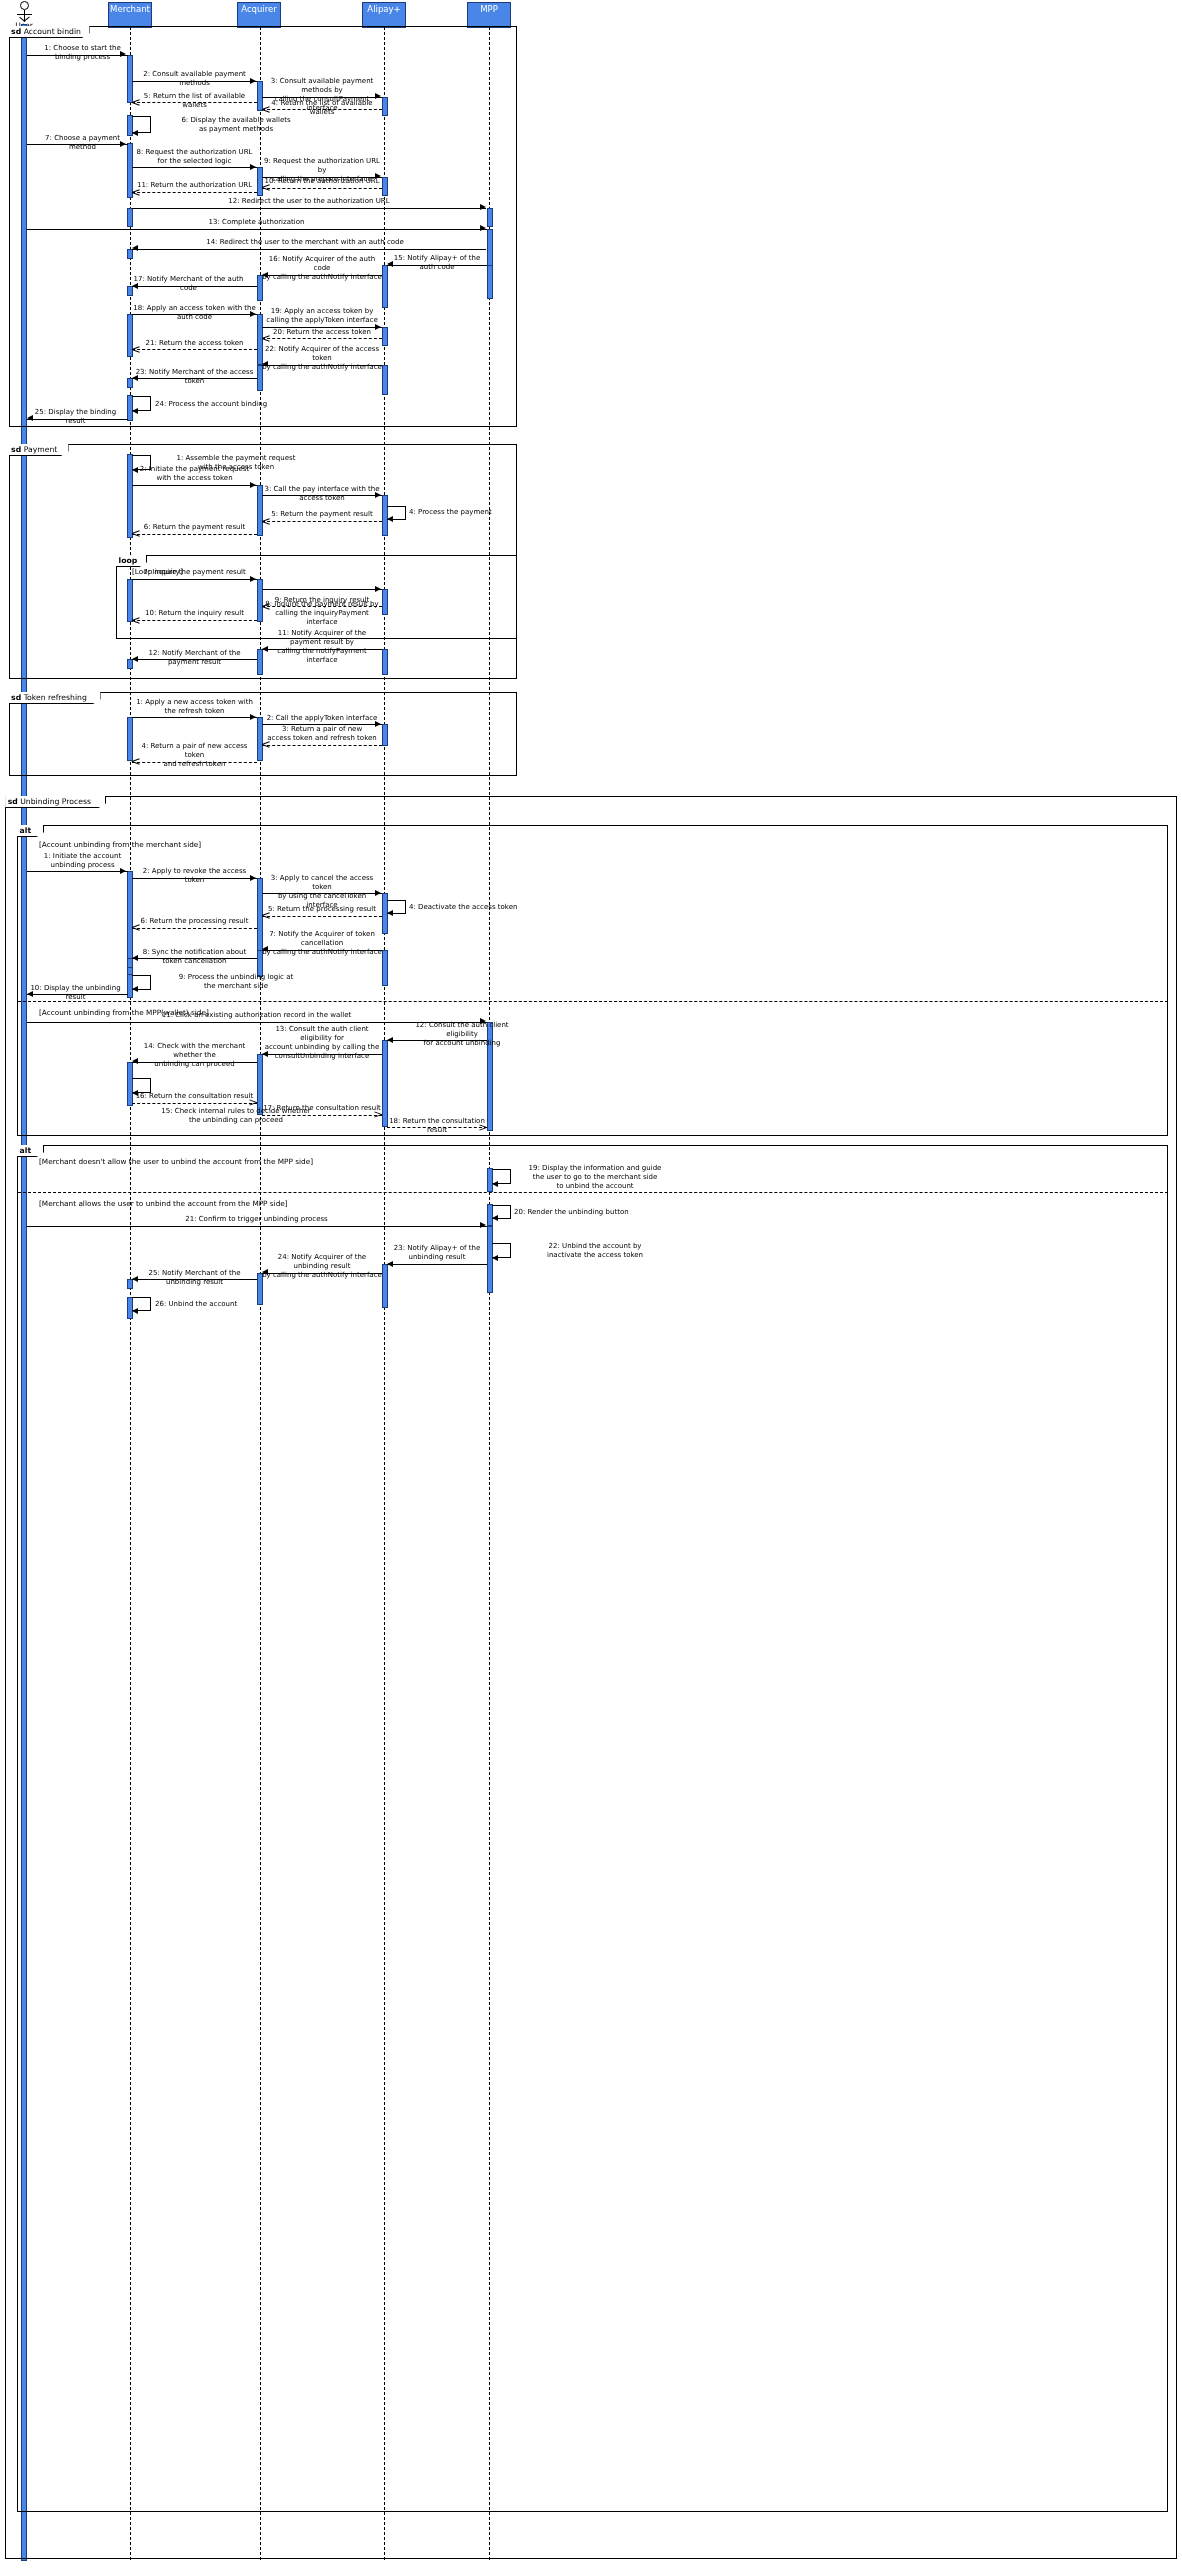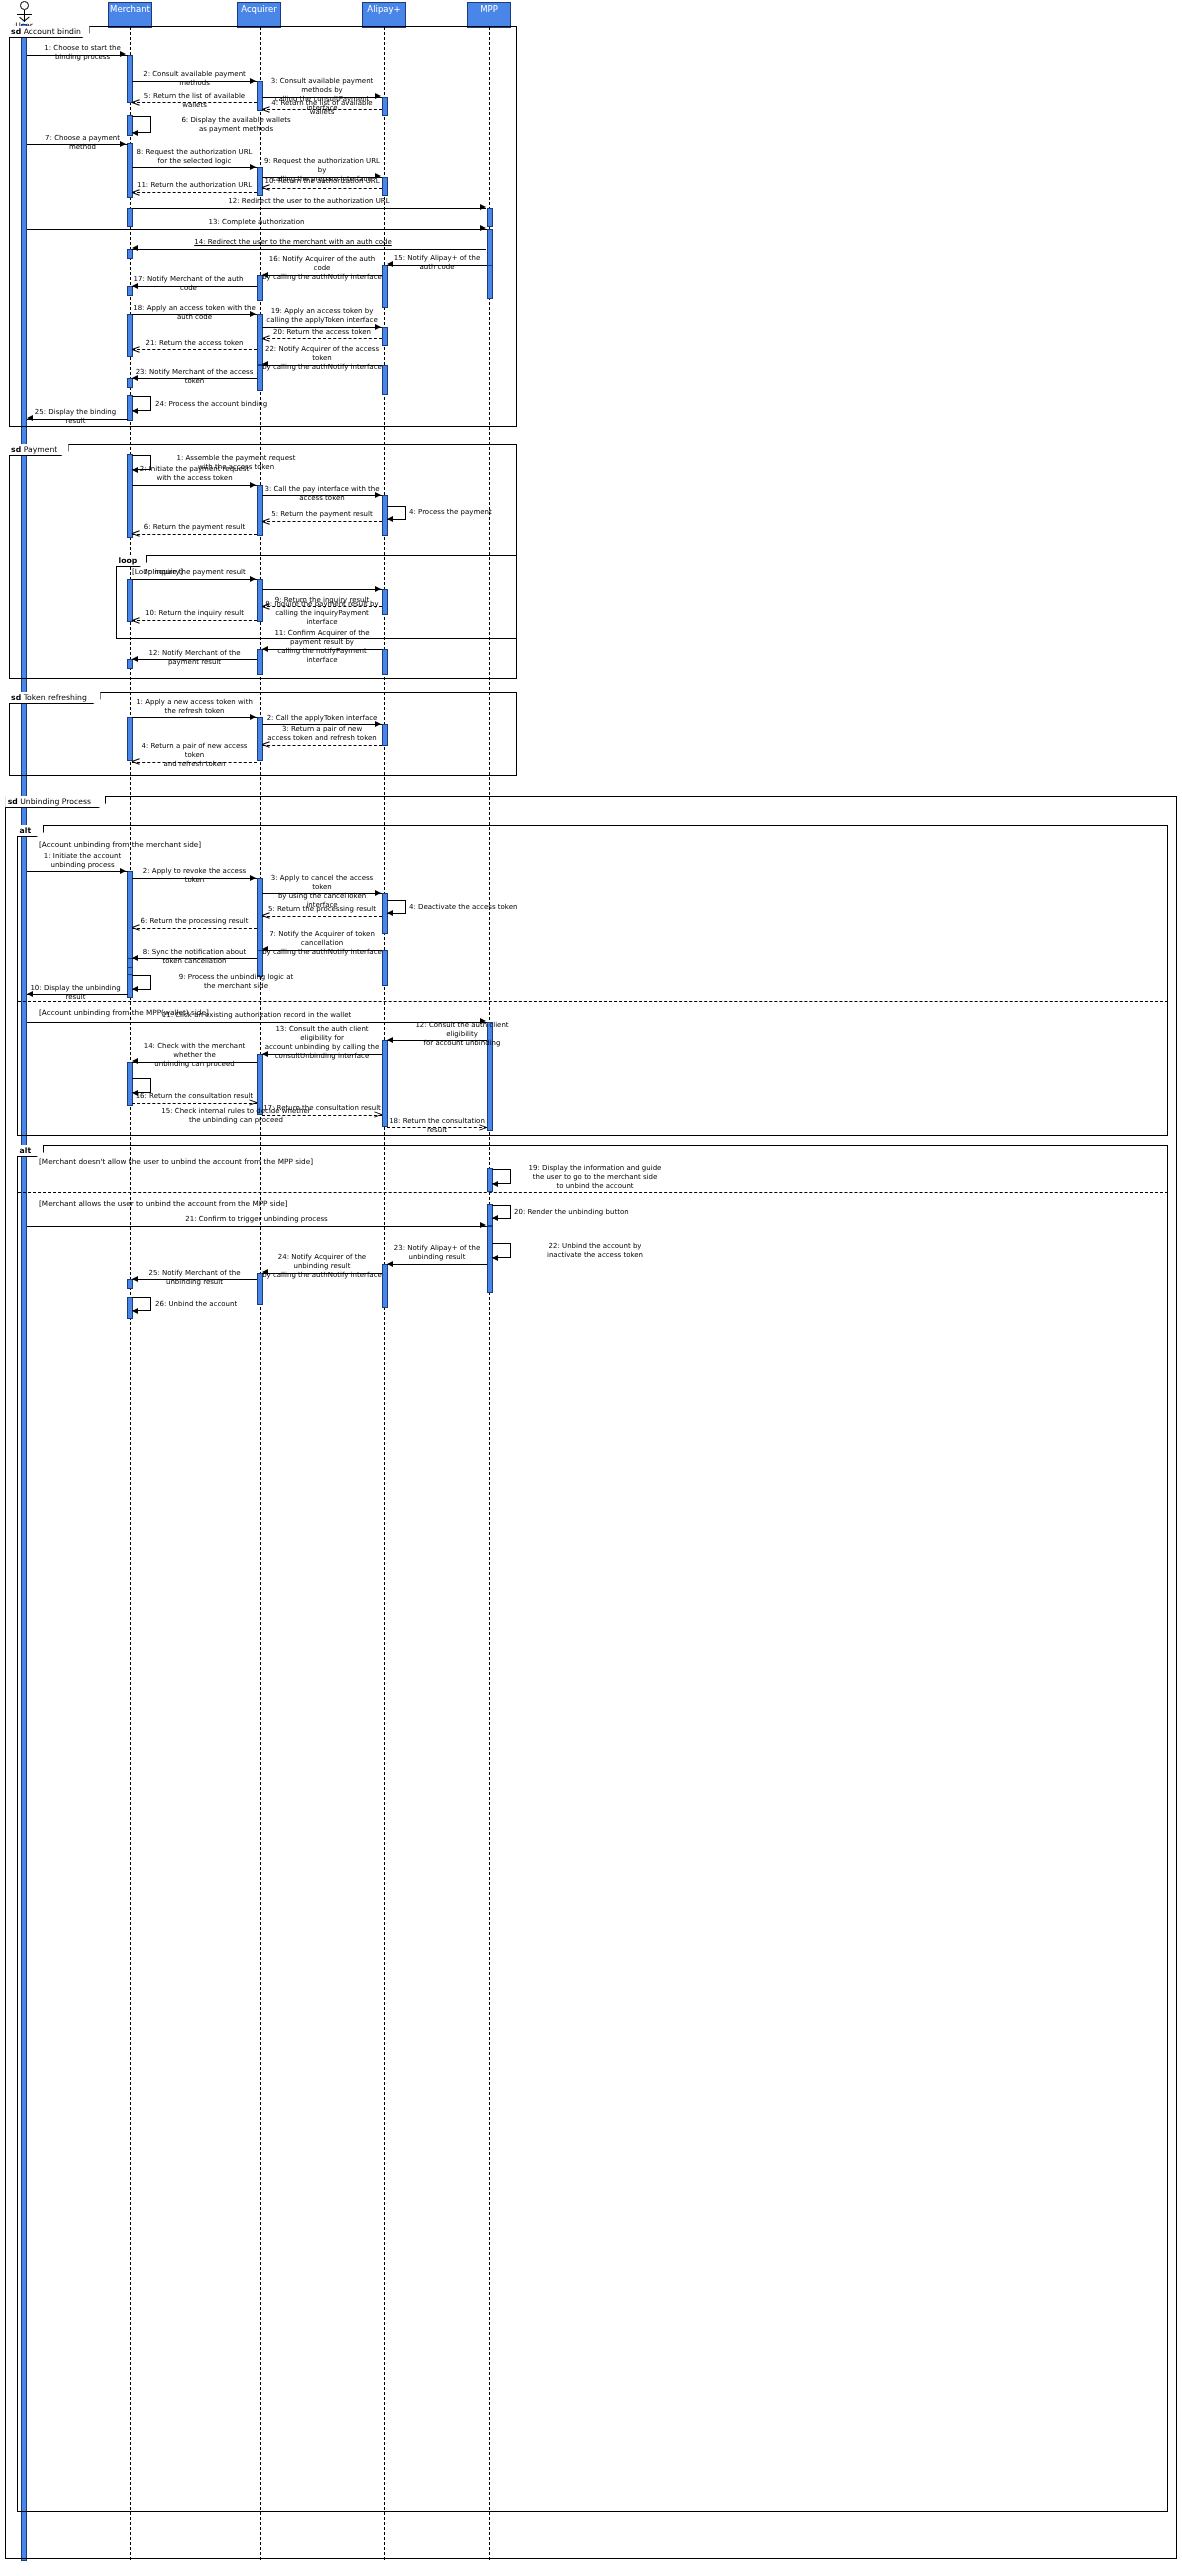--- a/index.html
+++ b/index.html
@@ -126,21 +126,21 @@
     <div class="msg" style="left:132px;top:208px;width:354px;"></div>
     <div class="arrowR" style="left:480px;top:204px;"></div>
     <div class="mlabel" style="left:132px;top:197px;width:354px;">12: Redirect the user to  the authorization URL</div>
     <div class="act" style="left:487px;top:229px;width:6px;height:41px;"></div>
     <div class="msg" style="left:26.5px;top:229px;width:460px;"></div>
     <div class="arrowR" style="left:480px;top:225px;"></div>
     <div class="mlabel" style="left:26.5px;top:218px;width:460px;">13: Complete authorization</div>
     <div class="act" style="left:127px;top:249px;width:6px;height:10.2px;"></div>
     <div class="msg" style="left:132px;top:249px;width:354px;"></div>
     <div class="arrowL" style="left:132px;top:245px;"></div>
-    <div class="mlabel" style="left:116px;top:238px;width:354px;text-decoration:underline;">14: Redirect the user to the merchant with an auth code</div>
+    <div class="mlabel" style="left:128px;top:238px;width:354px;">14: Redirect the user to the merchant with an auth code</div>
     <div class="act" style="left:487px;top:265px;width:6px;height:34px;"></div>
     <div class="act" style="left:382px;top:265px;width:6px;height:43px;"></div>
     <div class="msg" style="left:387px;top:265px;width:100px;"></div>
     <div class="arrowL" style="left:387px;top:261px;"></div>
     <div class="mlabel" style="left:387px;top:254px;width:100px;">15: Notify Alipay+ of the auth code</div>
     <div class="act" style="left:257px;top:275px;width:6px;height:26px;"></div>
     <div class="msg" style="left:262px;top:275px;width:120px;"></div>
     <div class="arrowL" style="left:262px;top:272px;"></div>
     <div class="mlabel" style="left:262px;top:255px;width:120px;">16: Notify Acquirer of the auth code
 by calling the authNotify interface</div>
@@ -222,21 +222,21 @@
     <div class="msg dash" style="left:262px;top:606px;width:120px;"></div>
     <div class="openL" style="left:262px;top:603px;"></div>
     <div class="mlabel" style="left:262px;top:596px;width:120px;">9: Return the inquiry result</div>
     <div class="msg dash" style="left:132px;top:620px;width:125px;"></div>
     <div class="openL" style="left:132px;top:617px;"></div>
     <div class="mlabel" style="left:132px;top:609px;width:125px;">10: Return the inquiry result</div>
     <div class="act" style="left:257px;top:649px;width:6px;height:26px;"></div>
     <div class="act" style="left:382px;top:649px;width:6px;height:26px;"></div>
     <div class="msg" style="left:262px;top:649px;width:120px;"></div>
     <div class="arrowL" style="left:262px;top:646px;"></div>
-    <div class="mlabel" style="left:262px;top:629px;width:120px;">11: Confirm Acquirer of the payment result by
+    <div class="mlabel" style="left:262px;top:629px;width:120px;">11: Notify Acquirer of the payment result by
 calling the notifyPayment interface</div>
     <div class="act" style="left:127px;top:659px;width:6px;height:10.2px;"></div>
     <div class="msg" style="left:132px;top:659px;width:125px;"></div>
     <div class="arrowL" style="left:132px;top:656px;"></div>
     <div class="mlabel" style="left:132px;top:649px;width:125px;">12: Notify Merchant of the payment result</div>
     <div class="frame" style="left:8.5px;top:692px;width:508px;height:84px;"></div>
     <div class="frame-tag" style="left:8.5px;top:692px;height:12px;width:92px;clip-path:polygon(0 0,100% 0,100% 60%,calc(100% - 7.7px) 100%,0 100%);"><span class="kw">sd</span><span> Token refreshing</span></div>
     <div class="act" style="left:127px;top:717px;width:6px;height:44px;"></div>
     <div class="act" style="left:257px;top:717px;width:6px;height:44px;"></div>
     <div class="msg" style="left:132px;top:717px;width:125px;"></div>

